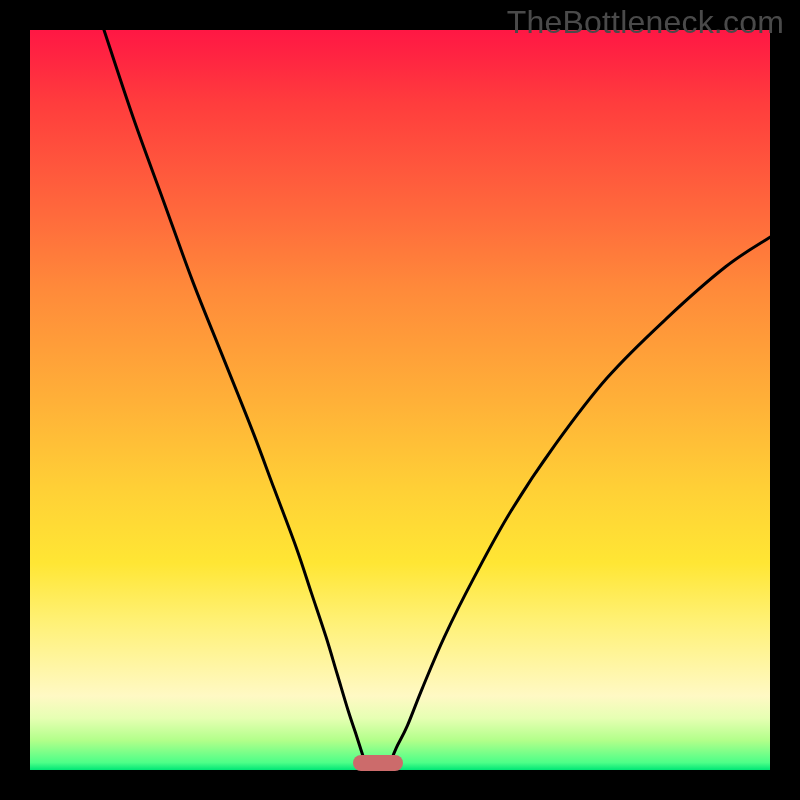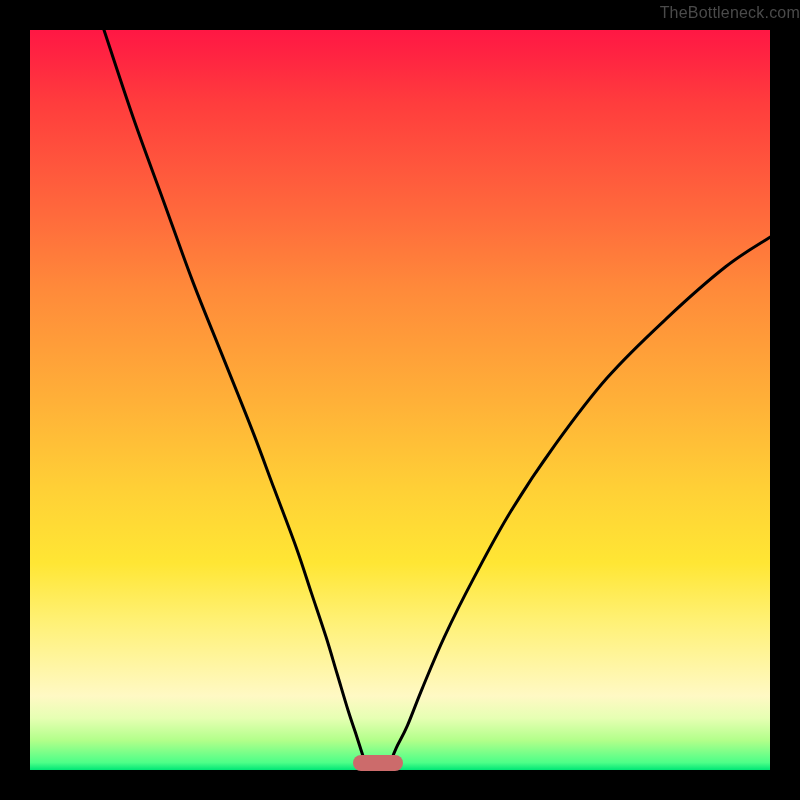--- a/index.html
+++ b/index.html
@@ -45,23 +45,23 @@
   .curve-svg {
     position: absolute;
     left: 0;
     top: 0;
     width: 740px;
     height: 740px;
   }
   .watermark {
     position: absolute;
     top: 4px;
-    right: 0;
+    right: 16px;
     color: #4a4a4a;
-    font-size: 16px;
+    font-size: 32px;
     font-weight: 500;
     letter-spacing: 0.2px;
     margin-left: 23px;
   }
   .marker {
     position: absolute;
     width: 50px;
     height: 16px;
     background: #cc6b6b;
     border-radius: 8px;

